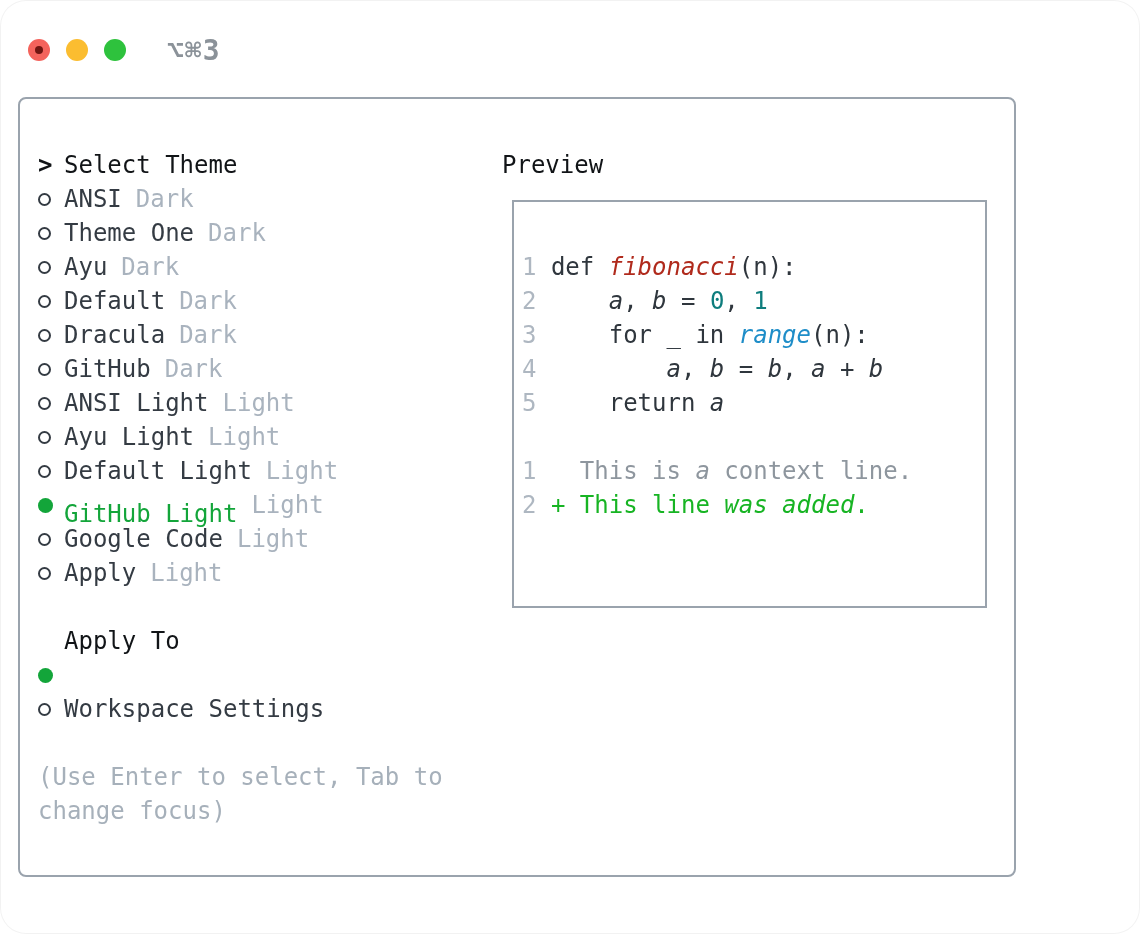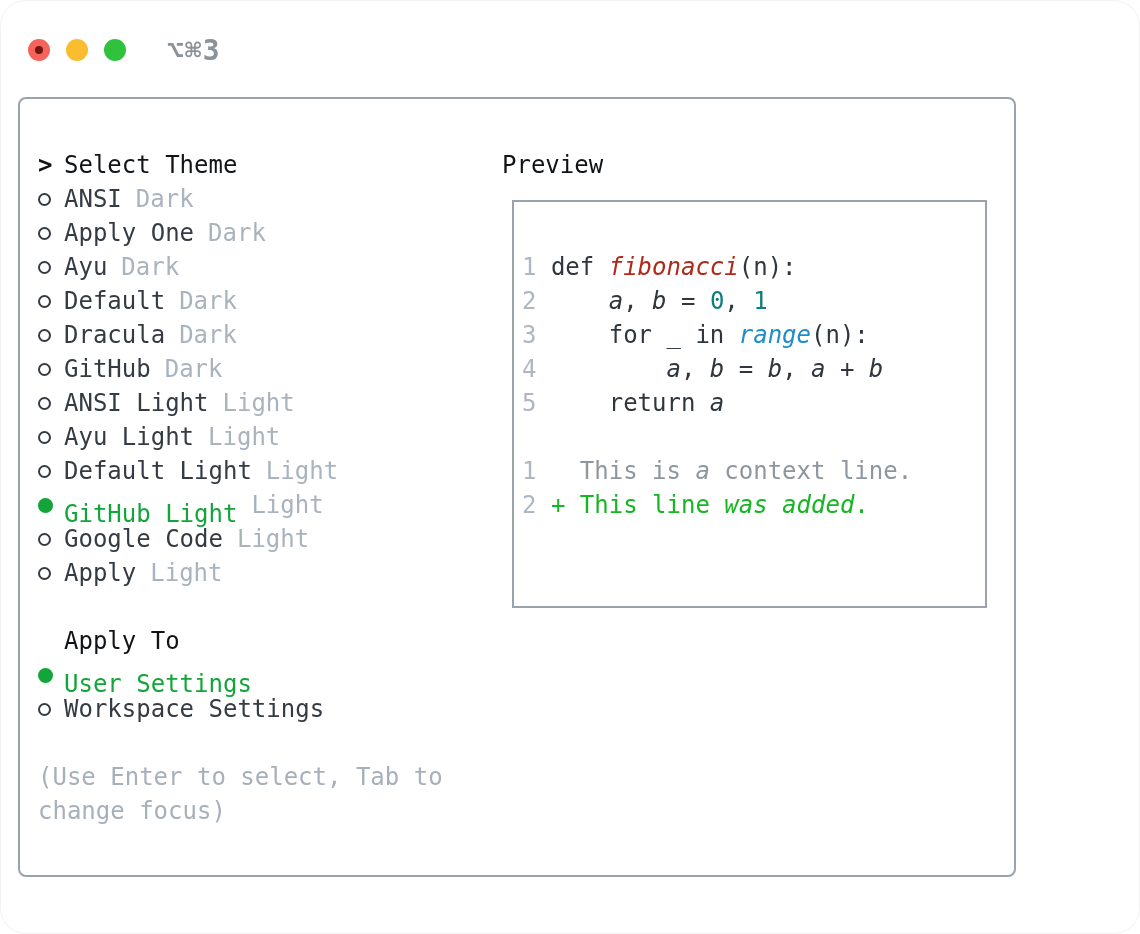--- a/index.html
+++ b/index.html
@@ -79,42 +79,42 @@
 
   <div class="panel">
     <div class="col-left">
       <div class="row">
         <span class="slot"><span class="caret">&gt;</span></span>
         <span class="header-label">Select Theme</span>
       </div>
 
       <div id="theme-list">
           <div class="row"><span class="slot"><span class="ring"></span></span><span class="t-name">ANSI</span><span class="t-tag">Dark</span></div>
-          <div class="row"><span class="slot"><span class="ring"></span></span><span class="t-name">Apply One</span><span class="t-tag">Dark</span></div>
+          <div class="row"><span class="slot"><span class="ring"></span></span><span class="t-name">Theme One</span><span class="t-tag">Dark</span></div>
           <div class="row"><span class="slot"><span class="ring"></span></span><span class="t-name">Ayu</span><span class="t-tag">Dark</span></div>
           <div class="row"><span class="slot"><span class="ring"></span></span><span class="t-name">Default</span><span class="t-tag">Dark</span></div>
           <div class="row"><span class="slot"><span class="ring"></span></span><span class="t-name">Dracula</span><span class="t-tag">Dark</span></div>
           <div class="row"><span class="slot"><span class="ring"></span></span><span class="t-name">GitHub</span><span class="t-tag">Dark</span></div>
           <div class="row"><span class="slot"><span class="ring"></span></span><span class="t-name">ANSI Light</span><span class="t-tag">Light</span></div>
           <div class="row"><span class="slot"><span class="ring"></span></span><span class="t-name">Ayu Light</span><span class="t-tag">Light</span></div>
           <div class="row"><span class="slot"><span class="ring"></span></span><span class="t-name">Default Light</span><span class="t-tag">Light</span></div>
           <div class="row"><span class="slot"><span class="dot"></span></span><span class="t-name sel">GitHub Light</span><span class="t-tag">Light</span></div>
           <div class="row"><span class="slot"><span class="ring"></span></span><span class="t-name">Google Code</span><span class="t-tag">Light</span></div>
           <div class="row"><span class="slot"><span class="ring"></span></span><span class="t-name">Apply</span><span class="t-tag">Light</span></div>
         </div>
 
       <div class="row spacer"></div>
 
       <div class="row">
         <span class="slot"></span>
         <span class="header-label">Apply To</span>
       </div>
 
       <div id="apply-list">
-          <div class="row"><span class="slot"><span class="dot"></span></span><span class="t-name sel">User Settings</span></div>
+          <div class="row"><span class="slot"><span class="dot"></span></span></div>
           <div class="row"><span class="slot"><span class="ring"></span></span><span class="t-name">Workspace Settings</span></div>
         </div>
 
       <div class="row spacer"></div>
 
       <div class="hint">
         <div class="row">(Use Enter to select, Tab to</div>
         <div class="row">change focus)</div>
       </div>
     </div>

